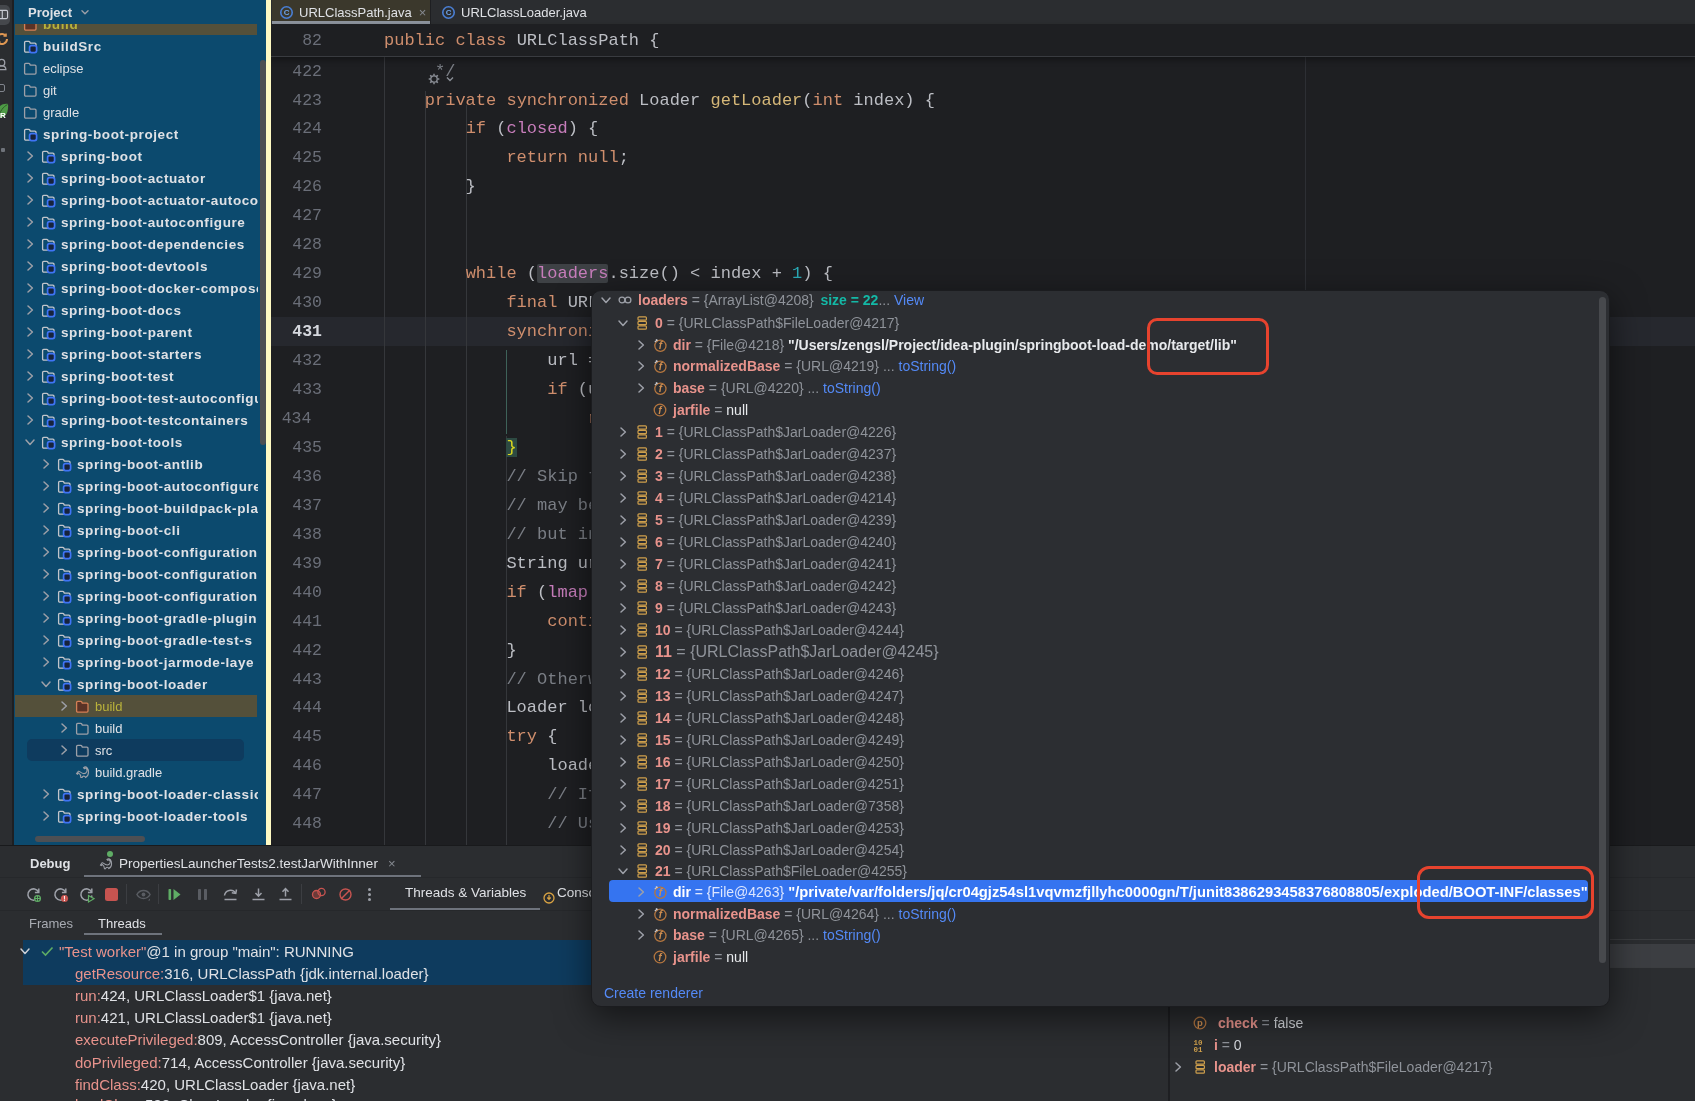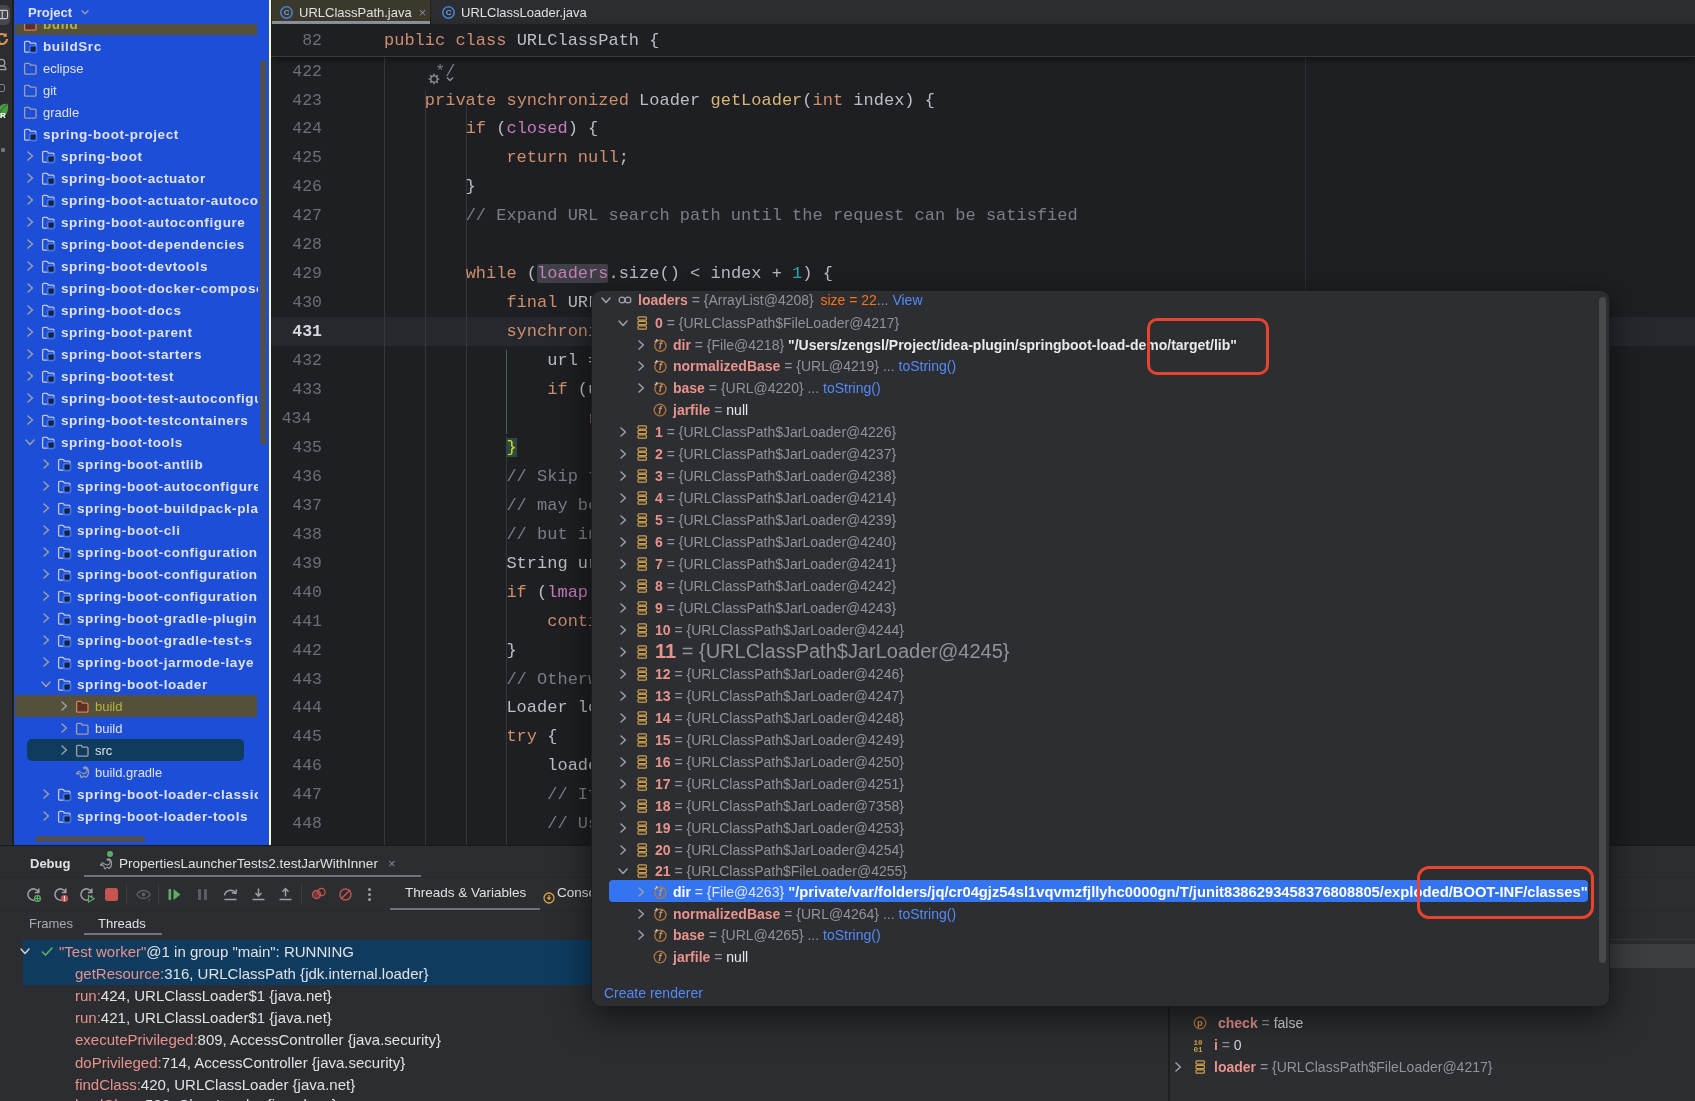--- a/index.html
+++ b/index.html
@@ -94,21 +94,21 @@
 <div class="a pre" style="left:113px;top:56.5px;height:29px;line-height:29px;font-family:'Liberation Mono',monospace;font-size:17px;color:#bcbec4"><span style="color:#7a7e85">     */</span></div>
 <div class="a" style="left:0;top:56.5px;width:51px;height:29px;line-height:29px;font-size:16.5px;font-family:'Liberation Mono',monospace;color:#6a6e78;text-align:right">422</div>
 <div class="a pre" style="left:113px;top:85.5px;height:29px;line-height:29px;font-family:'Liberation Mono',monospace;font-size:17px;color:#bcbec4"><span style="color:#bcbec4">    </span><span style="color:#cf8e6d">private synchronized </span><span style="color:#bcbec4">Loader </span><span style="color:#d5b778">getLoader</span><span style="color:#bcbec4">(</span><span style="color:#cf8e6d">int</span><span style="color:#bcbec4"> index) {</span></div>
 <div class="a" style="left:0;top:85.5px;width:51px;height:29px;line-height:29px;font-size:16.5px;font-family:'Liberation Mono',monospace;color:#6a6e78;text-align:right">423</div>
 <div class="a pre" style="left:113px;top:114.4px;height:29px;line-height:29px;font-family:'Liberation Mono',monospace;font-size:17px;color:#bcbec4"><span style="color:#bcbec4">        </span><span style="color:#cf8e6d">if</span><span style="color:#bcbec4"> (</span><span style="color:#c77dbb">closed</span><span style="color:#bcbec4">) {</span></div>
 <div class="a" style="left:0;top:114.4px;width:51px;height:29px;line-height:29px;font-size:16.5px;font-family:'Liberation Mono',monospace;color:#6a6e78;text-align:right">424</div>
 <div class="a pre" style="left:113px;top:143.4px;height:29px;line-height:29px;font-family:'Liberation Mono',monospace;font-size:17px;color:#bcbec4"><span style="color:#bcbec4">            </span><span style="color:#cf8e6d">return null</span><span style="color:#bcbec4">;</span></div>
 <div class="a" style="left:0;top:143.4px;width:51px;height:29px;line-height:29px;font-size:16.5px;font-family:'Liberation Mono',monospace;color:#6a6e78;text-align:right">425</div>
 <div class="a pre" style="left:113px;top:172.3px;height:29px;line-height:29px;font-family:'Liberation Mono',monospace;font-size:17px;color:#bcbec4"><span style="color:#bcbec4">        }</span></div>
 <div class="a" style="left:0;top:172.3px;width:51px;height:29px;line-height:29px;font-size:16.5px;font-family:'Liberation Mono',monospace;color:#6a6e78;text-align:right">426</div>
-<div class="a pre" style="left:113px;top:201.3px;height:29px;line-height:29px;font-family:'Liberation Mono',monospace;font-size:17px;color:#bcbec4"><span style="color:#bcbec4">        </span><span style="color:#7a7e85">// Expand URL search path until the request can be satisfied</span></div>
+<div class="a pre" style="left:113px;top:201.3px;height:29px;line-height:29px;font-family:'Liberation Mono',monospace;font-size:17px;color:#bcbec4"><span style="color:#bcbec4">        </span></div>
 <div class="a" style="left:0;top:201.3px;width:51px;height:29px;line-height:29px;font-size:16.5px;font-family:'Liberation Mono',monospace;color:#6a6e78;text-align:right">427</div>
 <div class="a" style="left:0;top:230.2px;width:51px;height:29px;line-height:29px;font-size:16.5px;font-family:'Liberation Mono',monospace;color:#6a6e78;text-align:right">428</div>
 <div class="a pre" style="left:113px;top:259.2px;height:29px;line-height:29px;font-family:'Liberation Mono',monospace;font-size:17px;color:#bcbec4"><span style="color:#bcbec4">        </span><span style="color:#cf8e6d">while</span><span style="color:#bcbec4"> (</span><span style="color:#c77dbb;background:#3e4145;border-radius:2px">loaders</span><span style="color:#bcbec4">.size() &lt; index + </span><span style="color:#2aacb8">1</span><span style="color:#bcbec4">) {</span></div>
 <div class="a" style="left:0;top:259.2px;width:51px;height:29px;line-height:29px;font-size:16.5px;font-family:'Liberation Mono',monospace;color:#6a6e78;text-align:right">429</div>
 <div class="a pre" style="left:113px;top:288.1px;height:29px;line-height:29px;font-family:'Liberation Mono',monospace;font-size:17px;color:#bcbec4"><span style="color:#bcbec4">            </span><span style="color:#cf8e6d">final</span><span style="color:#bcbec4"> URL url = unopenedUrls.poll();</span></div>
 <div class="a" style="left:0;top:288.1px;width:51px;height:29px;line-height:29px;font-size:16.5px;font-family:'Liberation Mono',monospace;color:#6a6e78;text-align:right">430</div>
 <div class="a pre" style="left:113px;top:317.1px;height:29px;line-height:29px;font-family:'Liberation Mono',monospace;font-size:17px;color:#bcbec4"><span style="color:#bcbec4">            </span><span style="color:#cf8e6d">synchronized</span><span style="color:#bcbec4"> (</span><span style="color:#cf8e6d">this</span><span style="color:#bcbec4">) {</span></div>
 <div class="a" style="left:0;top:317.1px;width:51px;height:29px;line-height:29px;font-size:16.5px;font-family:'Liberation Mono',monospace;color:#d5d8de;font-weight:bold;text-align:right">431</div>
 <div class="a pre" style="left:113px;top:346.1px;height:29px;line-height:29px;font-family:'Liberation Mono',monospace;font-size:17px;color:#bcbec4"><span style="color:#bcbec4">                url = unopenedUrls.poll();</span></div>
 <div class="a" style="left:0;top:346.1px;width:51px;height:29px;line-height:29px;font-size:16.5px;font-family:'Liberation Mono',monospace;color:#6a6e78;text-align:right">432</div>
@@ -180,21 +180,21 @@
     </svg>
 <div class="a" style="left:1px;top:148px;width:4px;height:4px;background:#6f737a;border-radius:1px"></div>
 <svg class="a" style="left:-5px;top:1030px" width="15" height="15" viewBox="0 0 16 16">
       <circle cx="8" cy="8" r="5.6" fill="none" stroke="#80848c" stroke-width="1.3"></circle>
       <path d="M5.5 8l2 2 3.5-4" fill="none" stroke="#80848c" stroke-width="1.3"></path>
     </svg>
 <svg class="a" style="left:-5px;top:1086px" width="15" height="15" viewBox="0 0 16 16">
       <path d="M4 2.5h8v11l-4-3-4 3z" fill="none" stroke="#80848c" stroke-width="1.3"></path>
     </svg>
 </div>
-<div class="a" style="left:14px;top:0;width:257px;height:845px;background:#1d4ed8;border-right:2px solid #fef9c3;overflow:hidden">
+<div class="a" style="left:14px;top:0;width:257px;height:845px;background:#0c4a6e;border-right:5px solid #fef9c3;overflow:hidden">
 <div class="a f" style="left:14px;top:0;height:24px;gap:6px">
       <span style="font-size:13px;font-weight:bold;color:#dfe1e5">Project</span>
       <svg width="14" height="14" viewBox="0 0 16 16">
         <path d="M4.5 6.5 l3.5 3.5 3.5-3.5" fill="none" stroke="#9da0a8" stroke-width="1.5" stroke-linecap="round"></path>
       </svg>
     </div>
 <div class="a" style="left:0;top:24px;width:244px;height:812px;overflow:hidden">
 <div class="a" style="left:1px;top:-11px;width:242px;height:22px;background:#54503a"></div>
 <div class="a f" style="left:6px;top:-11px;height:22px">
         <svg width="16" height="16" viewBox="0 0 16 16" style="margin-left:2px">
@@ -651,21 +651,21 @@
 </div>
 <div class="a" style="left:591px;top:290px;width:1019px;height:717px;background:#2c2e32;border-radius:10px;border:1px solid #1b1c1f;box-shadow:0 10px 34px rgba(0,0,0,.55);overflow:hidden">
 <div class="a" style="left:17px;top:589px;width:979px;height:22px;background:#3574f0;border-radius:4px"></div>
 <div class="a f" style="left:6px;top:-2.0px;height:22px">
       <svg width="16" height="16" viewBox="0 0 16 16" style="">
         <use href="#chd"></use>
       </svg>
       <svg width="16" height="16" viewBox="0 0 16 16" style="margin-left:3px">
         <use href="#watch"></use>
       </svg>
-      <span style="margin-left:5px;font-size:14px;white-space:pre"><span style="color:#e8938c;font-weight:600">loaders</span><span style="color:#8f939a"> = {ArrayList@4208}</span><span style="color:#f97316;font-weight:400">  size = 22</span><span style="color:#8f939a">... </span><span style="color:#548af7">View</span></span>
+      <span style="margin-left:5px;font-size:14px;white-space:pre"><span style="color:#e8938c;font-weight:600">loaders</span><span style="color:#8f939a"> = {ArrayList@4208}</span><span style="color:#14b8a6;font-weight:700">  size = 22</span><span style="color:#8f939a">... </span><span style="color:#548af7">View</span></span>
     </div>
 <div class="a f" style="left:23px;top:20.5px;height:22px">
       <svg width="16" height="16" viewBox="0 0 16 16" style="">
         <use href="#chd"></use>
       </svg>
       <svg width="16" height="16" viewBox="0 0 16 16" style="margin-left:3px">
         <use href="#arr"></use>
       </svg>
       <span style="margin-left:5px;font-size:14px;white-space:pre"><span style="color:#e8938c;font-weight:600">0</span><span style="color:#8f939a"> = {URLClassPath$FileLoader@4217}</span></span>
     </div>
@@ -793,21 +793,21 @@
       </svg>
       <span style="margin-left:5px;font-size:14px;white-space:pre"><span style="color:#e8938c;font-weight:600">10</span><span style="color:#8f939a"> = {URLClassPath$JarLoader@4244}</span></span>
     </div>
 <div class="a f" style="left:23px;top:349.5px;height:22px">
       <svg width="16" height="16" viewBox="0 0 16 16" style="">
         <use href="#chr"></use>
       </svg>
       <svg width="16" height="16" viewBox="0 0 16 16" style="margin-left:3px">
         <use href="#arr"></use>
       </svg>
-      <span style="margin-left:5px;font-size:20px;white-space:pre"><span style="color:#e8938c;font-weight:600">11</span><span style="color:#8f939a"> = {URLClassPath$JarLoader@4245}</span></span>
+      <span style="margin-left:5px;font-size:16px;white-space:pre"><span style="color:#e8938c;font-weight:600">11</span><span style="color:#8f939a"> = {URLClassPath$JarLoader@4245}</span></span>
     </div>
 <div class="a f" style="left:23px;top:371.5px;height:22px">
       <svg width="16" height="16" viewBox="0 0 16 16" style="">
         <use href="#chr"></use>
       </svg>
       <svg width="16" height="16" viewBox="0 0 16 16" style="margin-left:3px">
         <use href="#arr"></use>
       </svg>
       <span style="margin-left:5px;font-size:14px;white-space:pre"><span style="color:#e8938c;font-weight:600">12</span><span style="color:#8f939a"> = {URLClassPath$JarLoader@4246}</span></span>
     </div>

